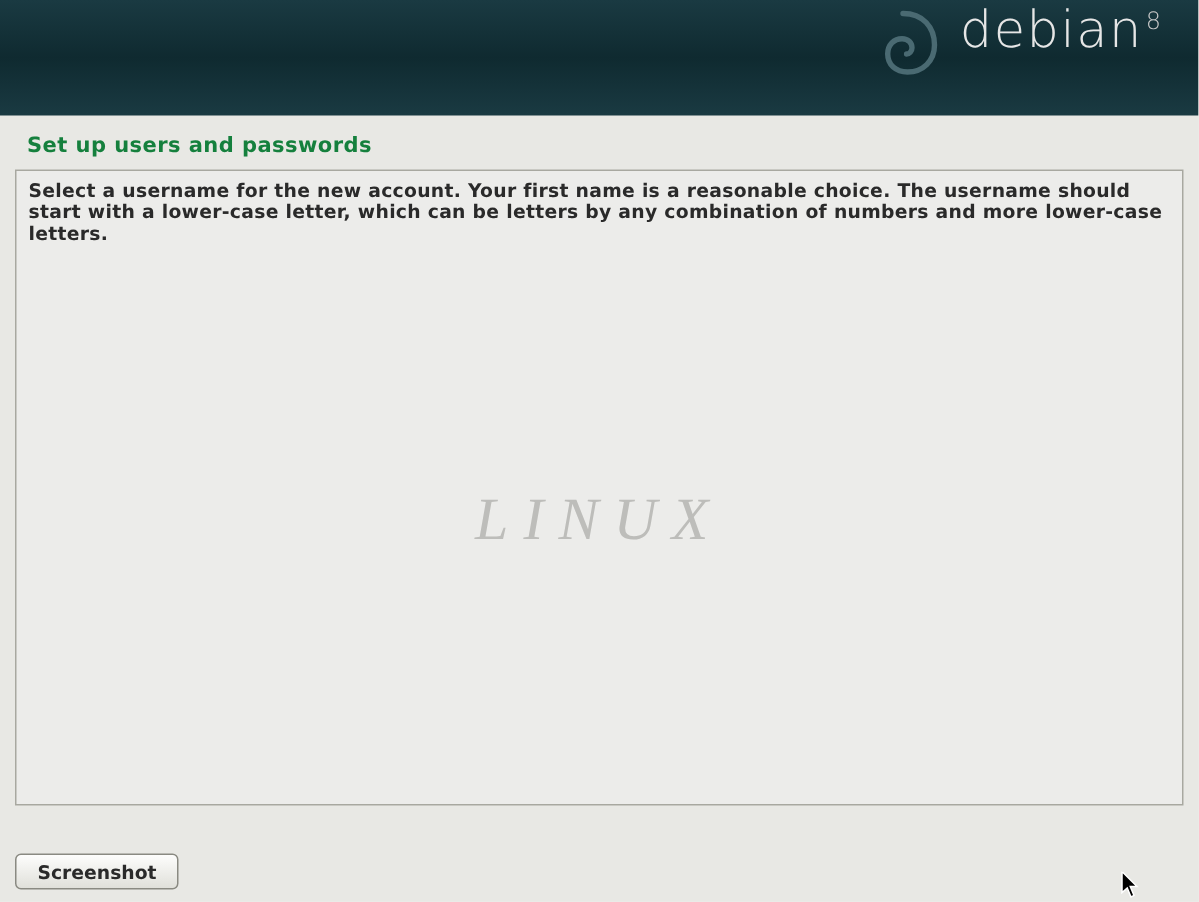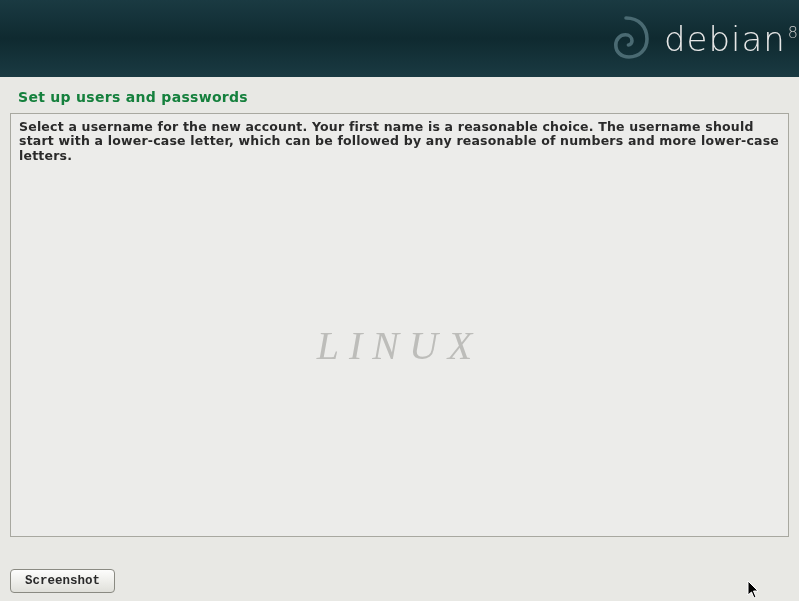--- a/index.html
+++ b/index.html
@@ -11,22 +11,22 @@
       overflow: hidden;
       position: relative;
     }
     .header {
       width: 100%;
       height: 77px;
       background: linear-gradient(to bottom, #1a3a42 0%, #0f2a30 50%, #1a3a42 100%);
       position: relative;
       display: flex;
       justify-content: flex-end;
-      align-items: center;
-      padding-right: 0;
+      align-items: flex-start;
+      padding-right: 24px;
     }
     .swirl {
       width: 60px;
       height: 60px;
       position: relative;
       margin-right: 8px;
     }
     .swirl svg { width: 100%; height: 100%; }
     .brand {
       color: #e6e6e6;
@@ -113,21 +113,20 @@
     }
     .button-row {
       position: absolute;
       bottom: 8px;
       left: 0;
       width: 100%;
       padding: 0 10px;
       display: flex;
       justify-content: space-between;
       align-items: flex-start;
-      font-family: Liberation Mono, monospace;
     }
     .btn {
       border: 1px solid #8a8a82;
       background: linear-gradient(to bottom, #fdfdfc, #e0e0da);
       border-radius: 4px;
       font-size: 12.5px;
       font-weight: bold;
       color: #2a2a2a;
       padding: 4px 14px;
       font-family: inherit;
@@ -155,21 +154,21 @@
     </svg>
   </div>
   <div class="brand">
     <span>debian</span><span class="brand-ver">8</span>
   </div>
 </div>
 
 <div class="page-title">Set up users and passwords</div>
 
 <div class="content-panel">
-  <div class="instruction">Select a username for the new account. Your first name is a reasonable choice. The username should start with a lower-case letter, which can be followed by any reasonable of numbers and more lower-case letters.</div>
+  <div class="instruction">Select a username for the new account. Your first name is a reasonable choice. The username should start with a lower-case letter, which can be letters by any combination of numbers and more lower-case letters.</div>
   <div class="watermark">
     <div class="l1">LINUX</div>
   </div>
 </div>
 
 <div class="button-row">
   <button class="btn">Screenshot</button>
   <div class="right-btns">
   </div>
 </div>

